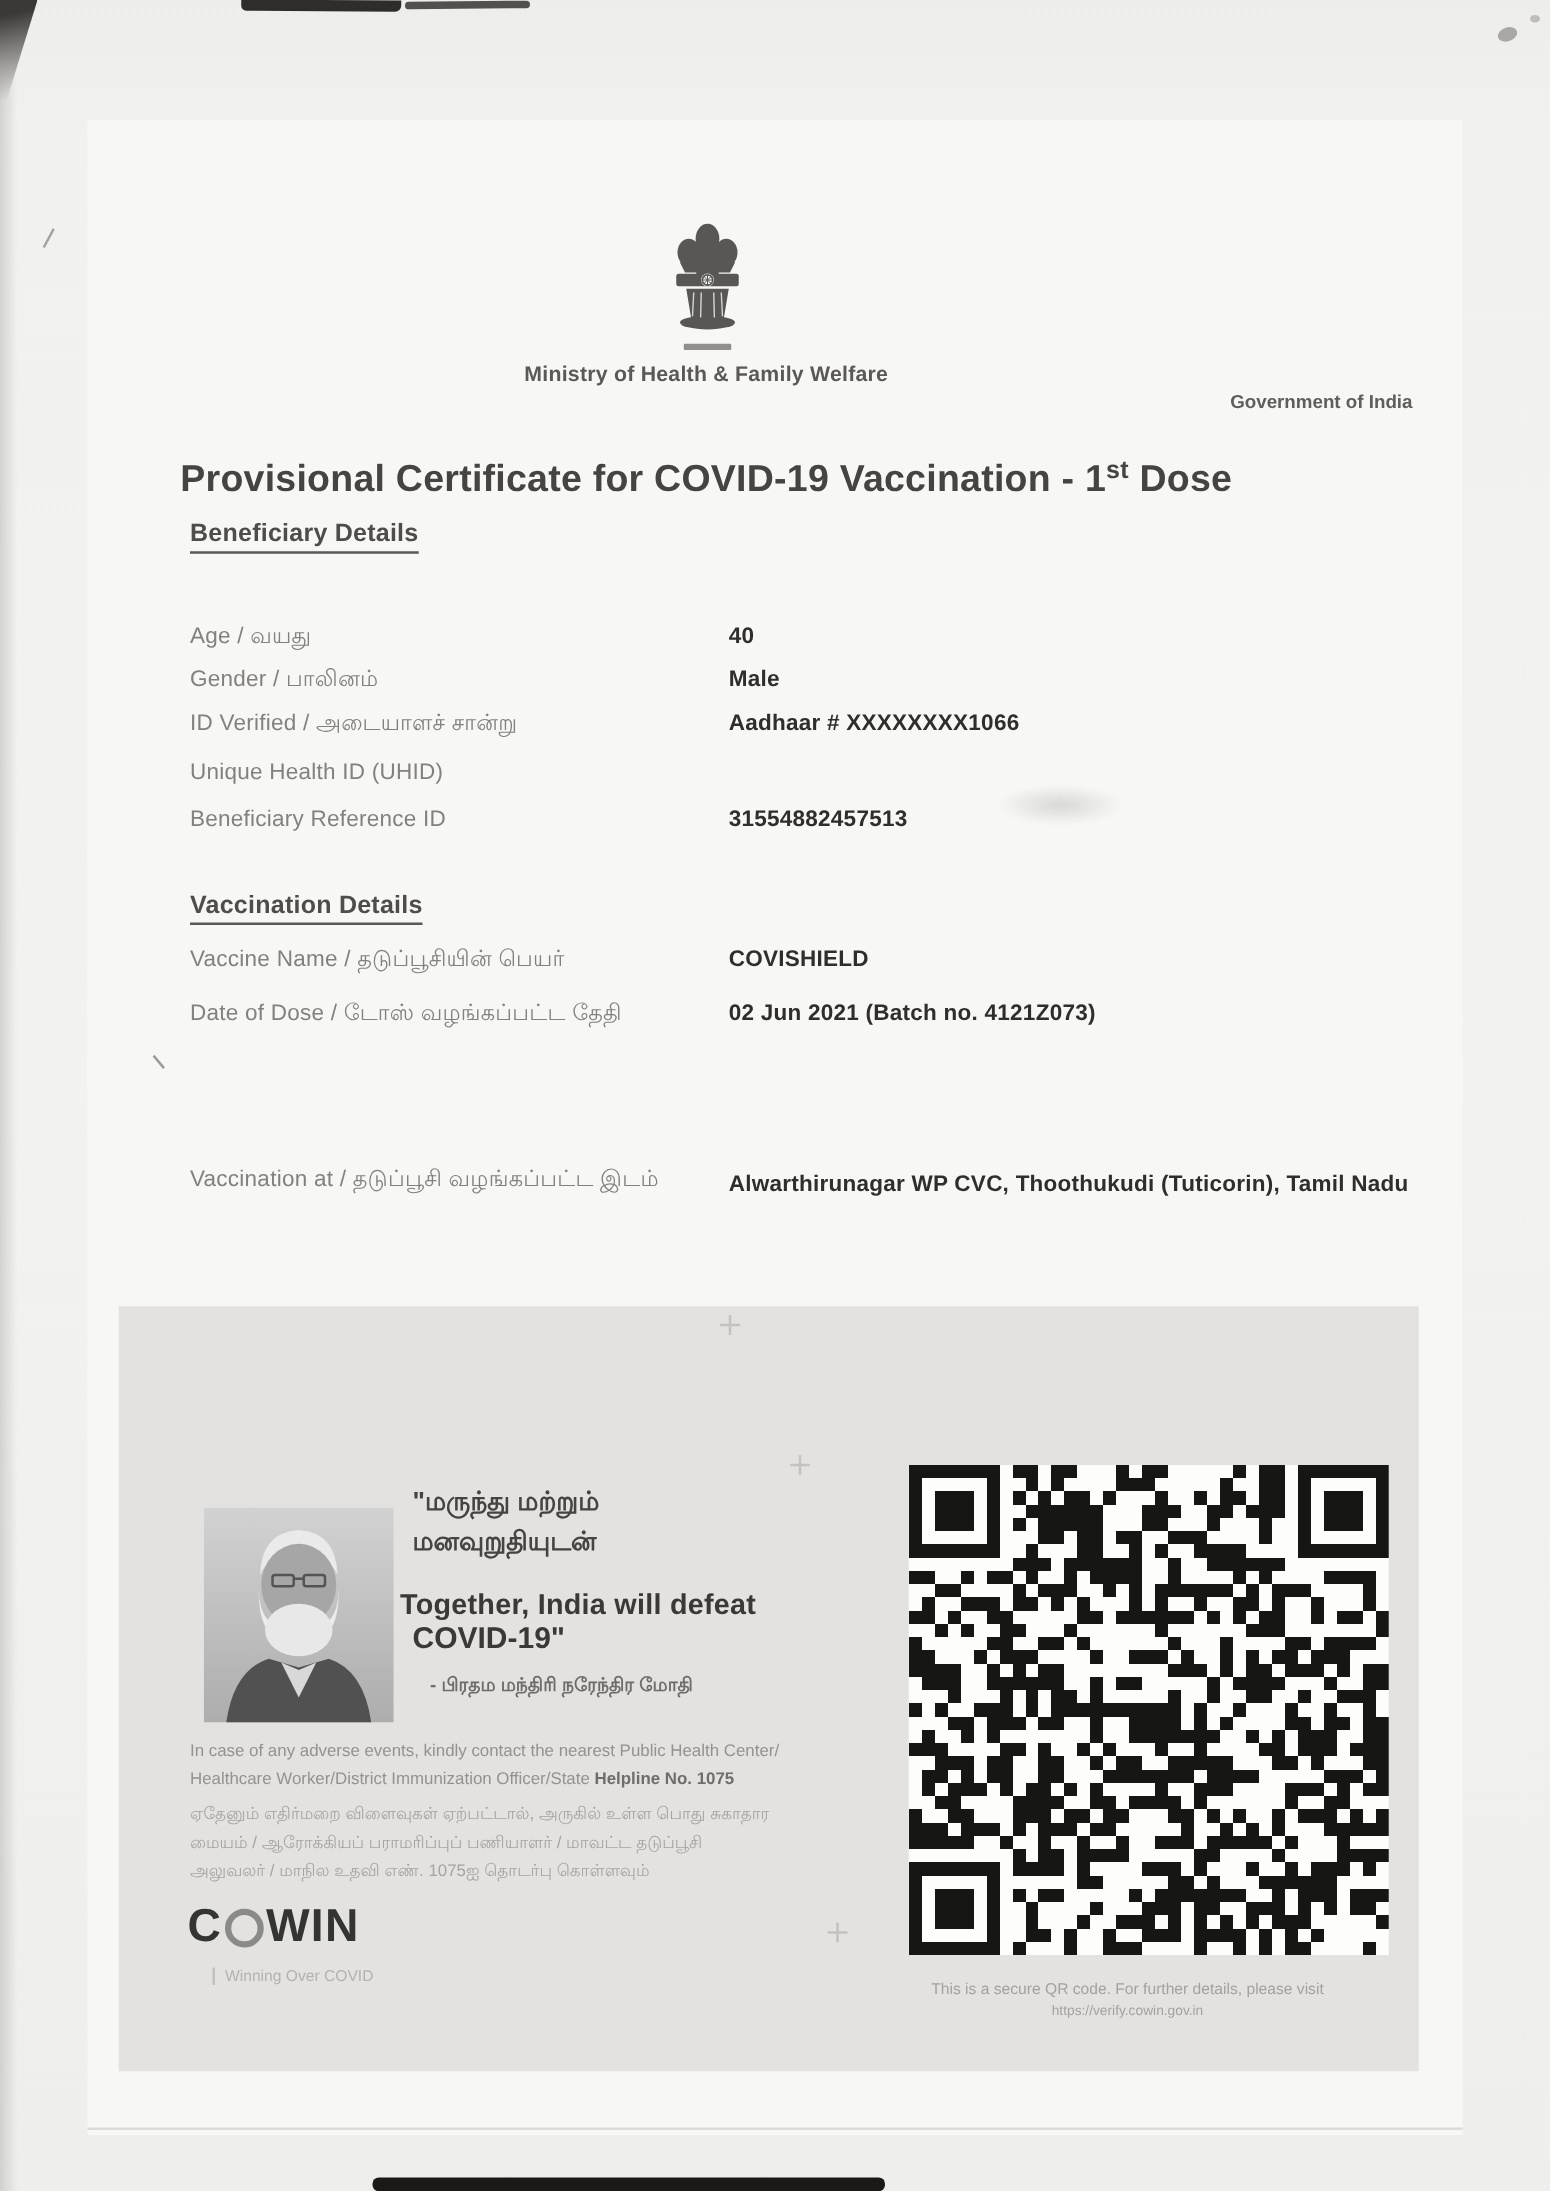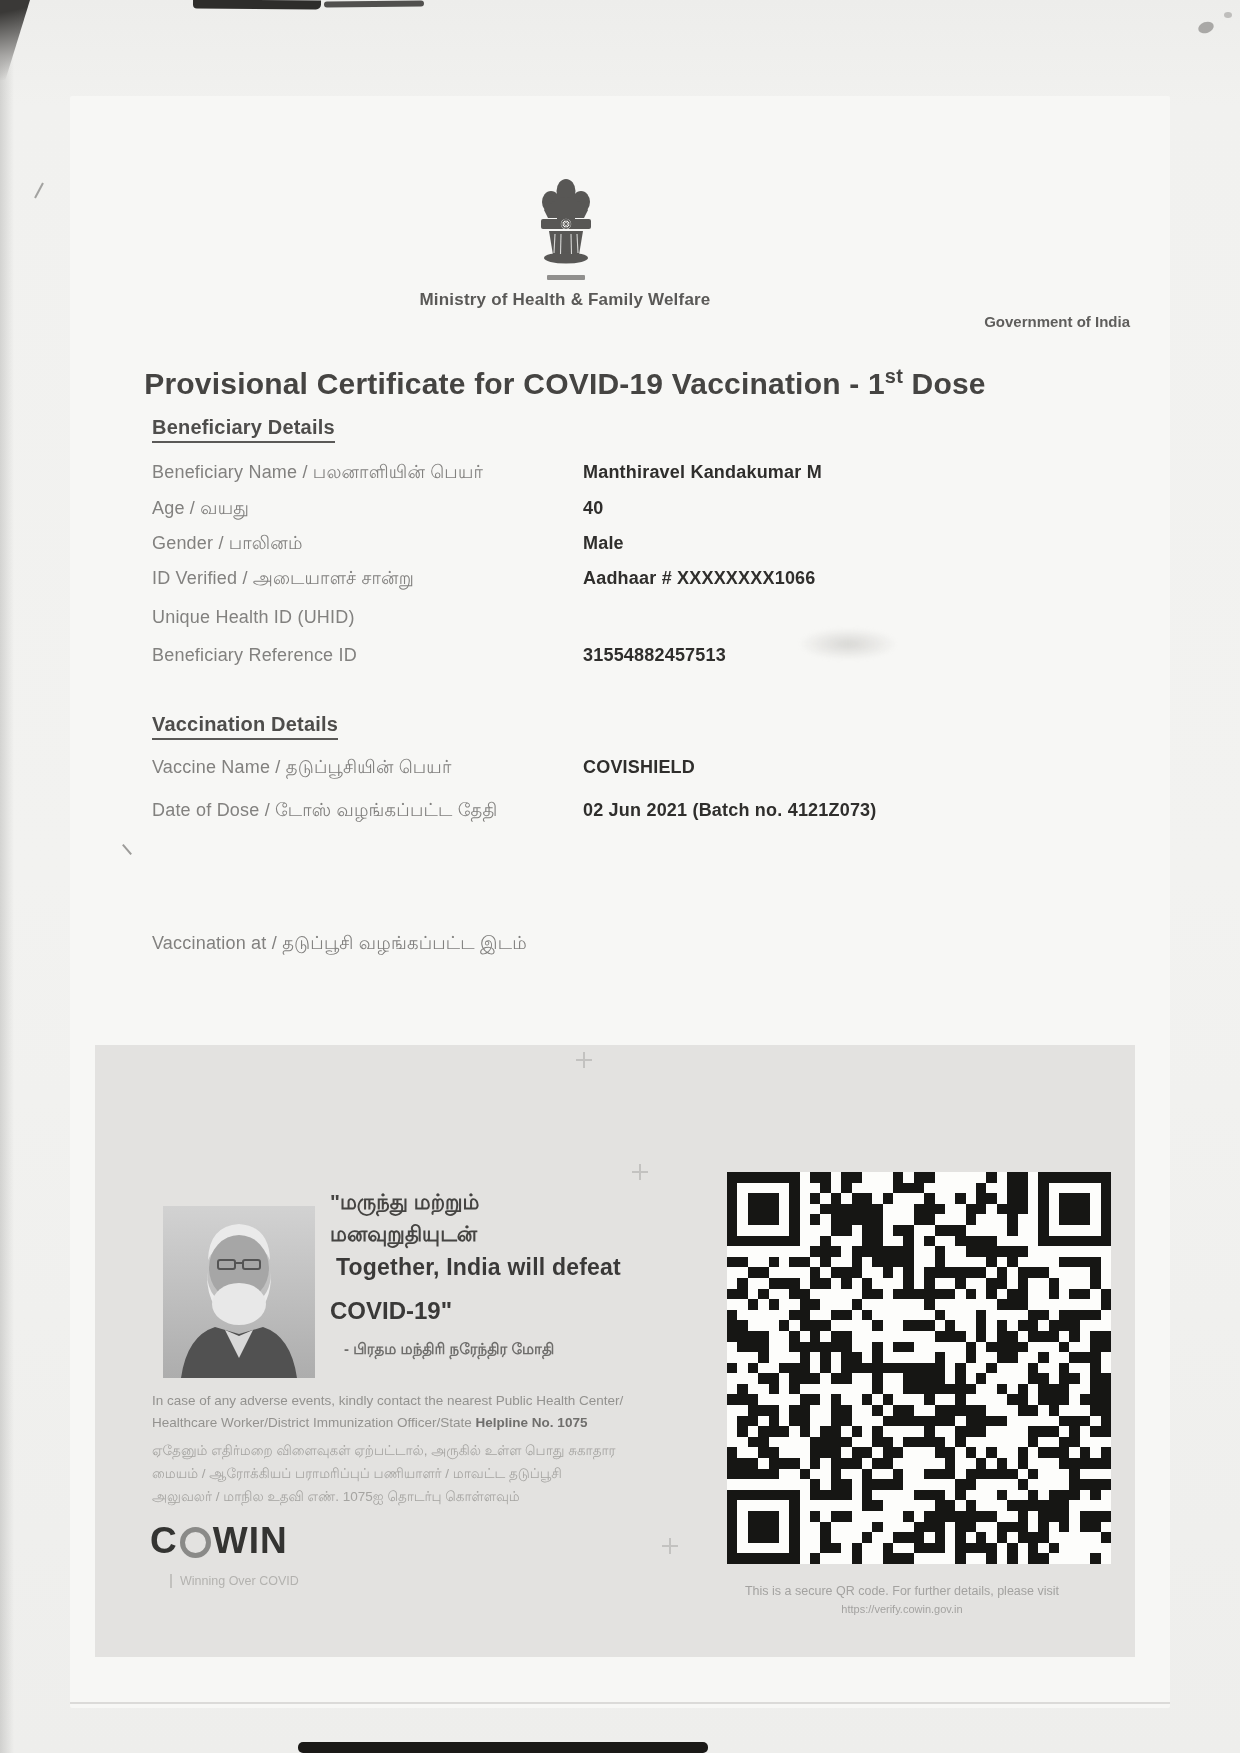--- a/index.html
+++ b/index.html
@@ -29,21 +29,21 @@
     border-bottom:2px solid #5a5957;padding-bottom:2px;letter-spacing:.2px;
   }
   .row{position:absolute;left:0;width:1240px;height:30px;}
   .lbl{position:absolute;left:152px;font-size:18px;color:#82817f;letter-spacing:.2px;white-space:nowrap;}
   .val{position:absolute;left:583px;font-size:18px;font-weight:700;color:#2f2e2c;letter-spacing:.2px;}
   .val.wrap{width:560px;white-space:normal;line-height:2.35;}
 
   
   .panel{position:absolute;left:95px;top:1045px;width:1040px;height:612px;background:#e3e2e0;}
   .quote-ta{position:absolute;left:330px;font-size:21px;font-weight:700;color:#454442;}
-  .quote-en1{position:absolute;left:336px;font-size:23px;font-weight:700;color:#3a3938;letter-spacing:.2px;}
+  .quote-en1{position:absolute;left:320px;font-size:23px;font-weight:700;color:#3a3938;letter-spacing:.2px;margin-top:16px;}
   .quote-en2{position:absolute;left:330px;font-size:24px;font-weight:700;color:#3a3938;}
   .quote-attr{position:absolute;left:344px;font-size:15px;font-weight:700;color:#6e6d6b;}
   .modi{position:absolute;left:163px;top:1206px;width:152px;height:172px;filter:blur(.3px) grayscale(1);}
 
   .notice-en{position:absolute;left:152px;top:1390px;width:490px;font-size:13.5px;color:#93928f;line-height:1.6;}
   .notice-en b{color:#6f6e6c;text-align:right;}
   .notice-ta{position:absolute;left:152px;top:1440px;width:470px;font-size:13.5px;color:#a5a4a1;line-height:1.7;filter:blur(.25px);}
 
   .cowin{position:absolute;left:150px;top:1520px;font-size:37px;font-weight:700;color:#343432;letter-spacing:1px;display:flex;align-items:center;}
   .cowin .ring{display:inline-block;width:21px;height:21px;border:5px solid #8a8a88;border-radius:50%;margin:0 2px;position:relative;top:1px;}
@@ -106,24 +106,20 @@
         <line x1="51" y1="58" x2="51.5" y2="78"></line>
           <line x1="57" y1="58" x2="58" y2="77"></line>
       </g>
     </svg>
     <div class="ministry">Ministry of Health &amp; Family Welfare</div>
     <div class="govt">Government of India</div>
     <div class="title"><span>Provisional Certificate for COVID-19 Vaccination - 1</span><sup>st</sup><span> Dose</span></div>
   </div>
 
   <div class="section-heading" style="top:416px">Beneficiary Details</div>
-  <div class="row" style="top:462px">
-      <span class="lbl">Beneficiary Name / பலனாளியின் பெயர்</span>
-      <span class="val">Manthiravel Kandakumar M</span>
-    </div>
   <div class="row" style="top:498px">
       <span class="lbl">Age / வயது</span>
       <span class="val">40</span>
     </div>
   <div class="row" style="top:533px">
       <span class="lbl">Gender / பாலினம்</span>
       <span class="val">Male</span>
     </div>
   <div class="row" style="top:568px">
       <span class="lbl">ID Verified / அடையாளச் சான்று</span>
@@ -142,20 +138,21 @@
   <div class="row" style="top:757px">
       <span class="lbl">Vaccine Name / தடுப்பூசியின் பெயர்</span>
       <span class="val">COVISHIELD</span>
     </div>
   <div class="row" style="top:800px">
       <span class="lbl">Date of Dose / டோஸ் வழங்கப்பட்ட தேதி</span>
       <span class="val">02 Jun 2021 (Batch no. 4121Z073)</span>
     </div>
   <div class="row" style="top:926px;height:96px">
       <span class="lbl" style="top:7px">Vaccination at / தடுப்பூசி வழங்கப்பட்ட இடம்</span>
+      <span class="val wrap">Alwarthirunagar WP CVC, Thoothukudi (Tuticorin), Tamil Nadu</span>
     </div>
 
   <div class="panel"></div>
 
   <svg class="modi" viewBox="0 0 152 172">
     <defs>
       <linearGradient id="pbg" x1="0" y1="0" x2="0" y2="1">
         <stop offset="0" stop-color="#d3d2d0"></stop>
           <stop offset="1" stop-color="#aeadab"></stop>
       </linearGradient>

